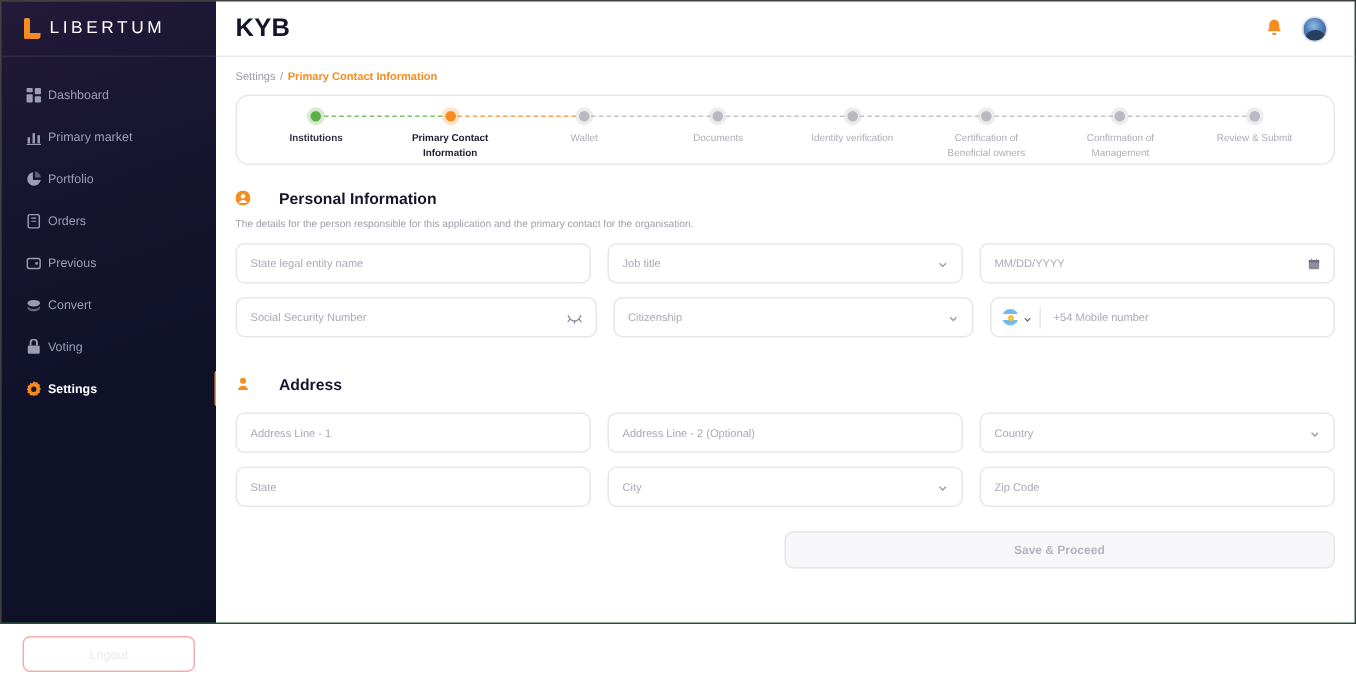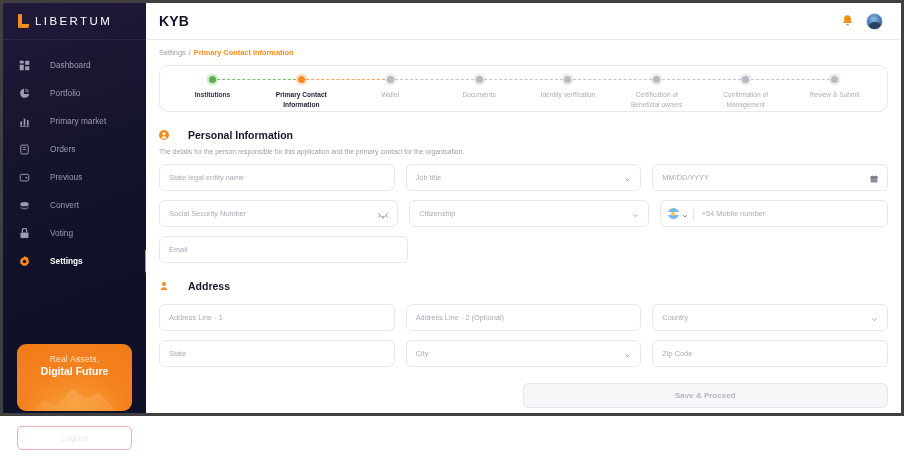--- a/index.html
+++ b/index.html
@@ -7,21 +7,21 @@
     width: 904px; height: 462px;
     font-family: "Liberation Sans", sans-serif;
     background: #ffffff;
     overflow: hidden;
   }
   #app {
     position: relative;
     width: 904px; height: 416px;
     display: flex;
     background: #15803d;
-    border: 3px solid #404040;
+    border: 1px solid #404040;
   }
 
   
   .sidebar {
     width: 143px;
     height: 100%;
     background: linear-gradient(160deg, #221a3a 0%, #17152f 28%, #10122a 60%, #0d1027 100%);
     display: flex;
     flex-direction: column;
     position: relative;
@@ -63,21 +63,21 @@
   }
   .nav {
     margin-top: 11px;
     display: flex;
     flex-direction: column;
   }
   .nav-item {
     height: 28px;
     display: flex;
     align-items: center;
-    gap: 20px;
+    gap: 4px;
     padding-left: 16px;
     color: #9b9db4;
     font-size: 8.3px;
     cursor: pointer;
     position: relative;
   }
   .nav-item .ico { width: 11px; height: 11px; display: flex; align-items: center; justify-content: center; }
   .nav-item .ico svg { display: block; }
   .nav-item.active { color: #ffffff; font-weight: 700; }
   .nav-item.active::after {
@@ -137,21 +137,21 @@
   }
   .topbar {
     height: 37px;
     flex: 0 0 37px;
     border-bottom: 1px solid #e9e9ee;
     display: flex;
     align-items: center;
     padding: 0 18px 0 13px;
   }
   .topbar .title {
-    font-size: 14px;
+    font-size: 17px;
     font-weight: 700;
     color: #14142b;
     letter-spacing: .2px;
   }
   .topbar .spacer { flex: 1; }
   .bell { width: 15px; height: 15px; margin-right: 11px; cursor: pointer; }
   .avatar {
     width: 17px; height: 17px; border-radius: 50%;
     background: radial-gradient(circle at 45% 35%, #8fbde8 0%, #4f7fb5 45%, #2c4a75 100%);
     border: 1px solid #cfd7e3;
@@ -320,41 +320,41 @@
               <rect x="1" y="7" width="6" height="8" rx="1"></rect>
               <rect x="9" y="9" width="6" height="6" rx="1"></rect>
             </svg>
           </span>
         <span>Dashboard</span>
       </div>
 
       <div class="nav-item">
         <span class="ico">
             <svg width="11" height="11" viewBox="0 0 16 16" fill="#9b9db4">
-              <path d="M7.2 1.2A6.6 6.6 0 1 0 14.8 8.8H7.2z"></path>
-              <path d="M9.2 0.6v5.6h5.6A6 6 0 0 0 9.2 .6z" opacity=".55"></path>
-            </svg>
-          </span>
-        <span>Portfolio</span>
-      </div>
-
-      <div class="nav-item">
-        <span class="ico">
-            <svg width="11" height="11" viewBox="0 0 16 16" fill="#9b9db4">
               <rect x="2" y="8" width="2.4" height="6"></rect>
               <rect x="6.8" y="4" width="2.4" height="10"></rect>
               <rect x="11.6" y="6" width="2.4" height="8"></rect>
               <rect x="1" y="14.4" width="14" height="1.1"></rect>
             </svg>
           </span>
         <span>Primary market</span>
       </div>
 
       <div class="nav-item">
         <span class="ico">
+            <svg width="11" height="11" viewBox="0 0 16 16" fill="#9b9db4">
+              <path d="M7.2 1.2A6.6 6.6 0 1 0 14.8 8.8H7.2z"></path>
+              <path d="M9.2 0.6v5.6h5.6A6 6 0 0 0 9.2 .6z" opacity=".55"></path>
+            </svg>
+          </span>
+        <span>Portfolio</span>
+      </div>
+
+      <div class="nav-item">
+        <span class="ico">
             <svg width="11" height="11" viewBox="0 0 16 16" fill="none" stroke="#9b9db4" stroke-width="1.4">
               <rect x="2.6" y="1.6" width="10.8" height="12.8" rx="1.6"></rect>
               <path d="M5.6 5h4.8M5.6 8h4.8" stroke-width="1.2"></path>
             </svg>
           </span>
         <span>Orders</span>
       </div>
 
       <div class="nav-item">
         <span class="ico">
@@ -391,25 +391,20 @@
             <svg width="11" height="11" viewBox="0 0 16 16" fill="#f68b1f">
               <path d="M8 0l1.4 1.5 2-.5.7 2 2 .7-.5 2L15 8l-1.4 1.3.5 2-2 .7-.7 2-2-.5L8 15l-1.4-1.5-2 .5-.7-2-2-.7.5-2L1 8l1.4-1.3-.5-2 2-.7.7-2 2 .5z"></path>
               <circle cx="8" cy="8" r="2.6" fill="#1b1733"></circle>
             </svg>
           </span>
         <span>Settings</span>
       </div>
 
     </nav>
 
-    <div class="promo">
-      <div class="l1">Real Assets,</div>
-      <div class="l2">Digital Future</div>
-      <div class="mtn"></div>
-    </div>
 
     <div class="logout">Logout</div>
   </aside>
 
   <section class="main">
 
     <header class="topbar">
       <span class="title">KYB</span>
       <span class="spacer"></span>
       <span class="bell">
@@ -525,23 +520,20 @@
           <span class="flag"></span>
           <span class="pchev"><svg width="6" height="6" viewBox="0 0 10 10" fill="none" stroke="#6f6f82" stroke-width="1.5">
                 <path d="M2 3.6L5 6.6l3-3"></path>
               </svg></span>
           <span class="divider"></span>
           <span class="ph">+54 Mobile number</span>
         </div>
       </div>
 
       <div class="row">
-        <div class="field f-3">
-          <span class="ph">Email</span>
-        </div>
         <div class="f-3"></div>
         <div class="f-3"></div>
       </div>
 
       <div class="sec-head">
         <span>
           <svg width="10" height="10" viewBox="0 0 16 16" fill="#f68b1f">
               <circle cx="8" cy="4.6" r="3.2"></circle>
               <path d="M2.6 14.4c.6-3 2.8-4.6 5.4-4.6s4.8 1.6 5.4 4.6z"></path>
             </svg>

